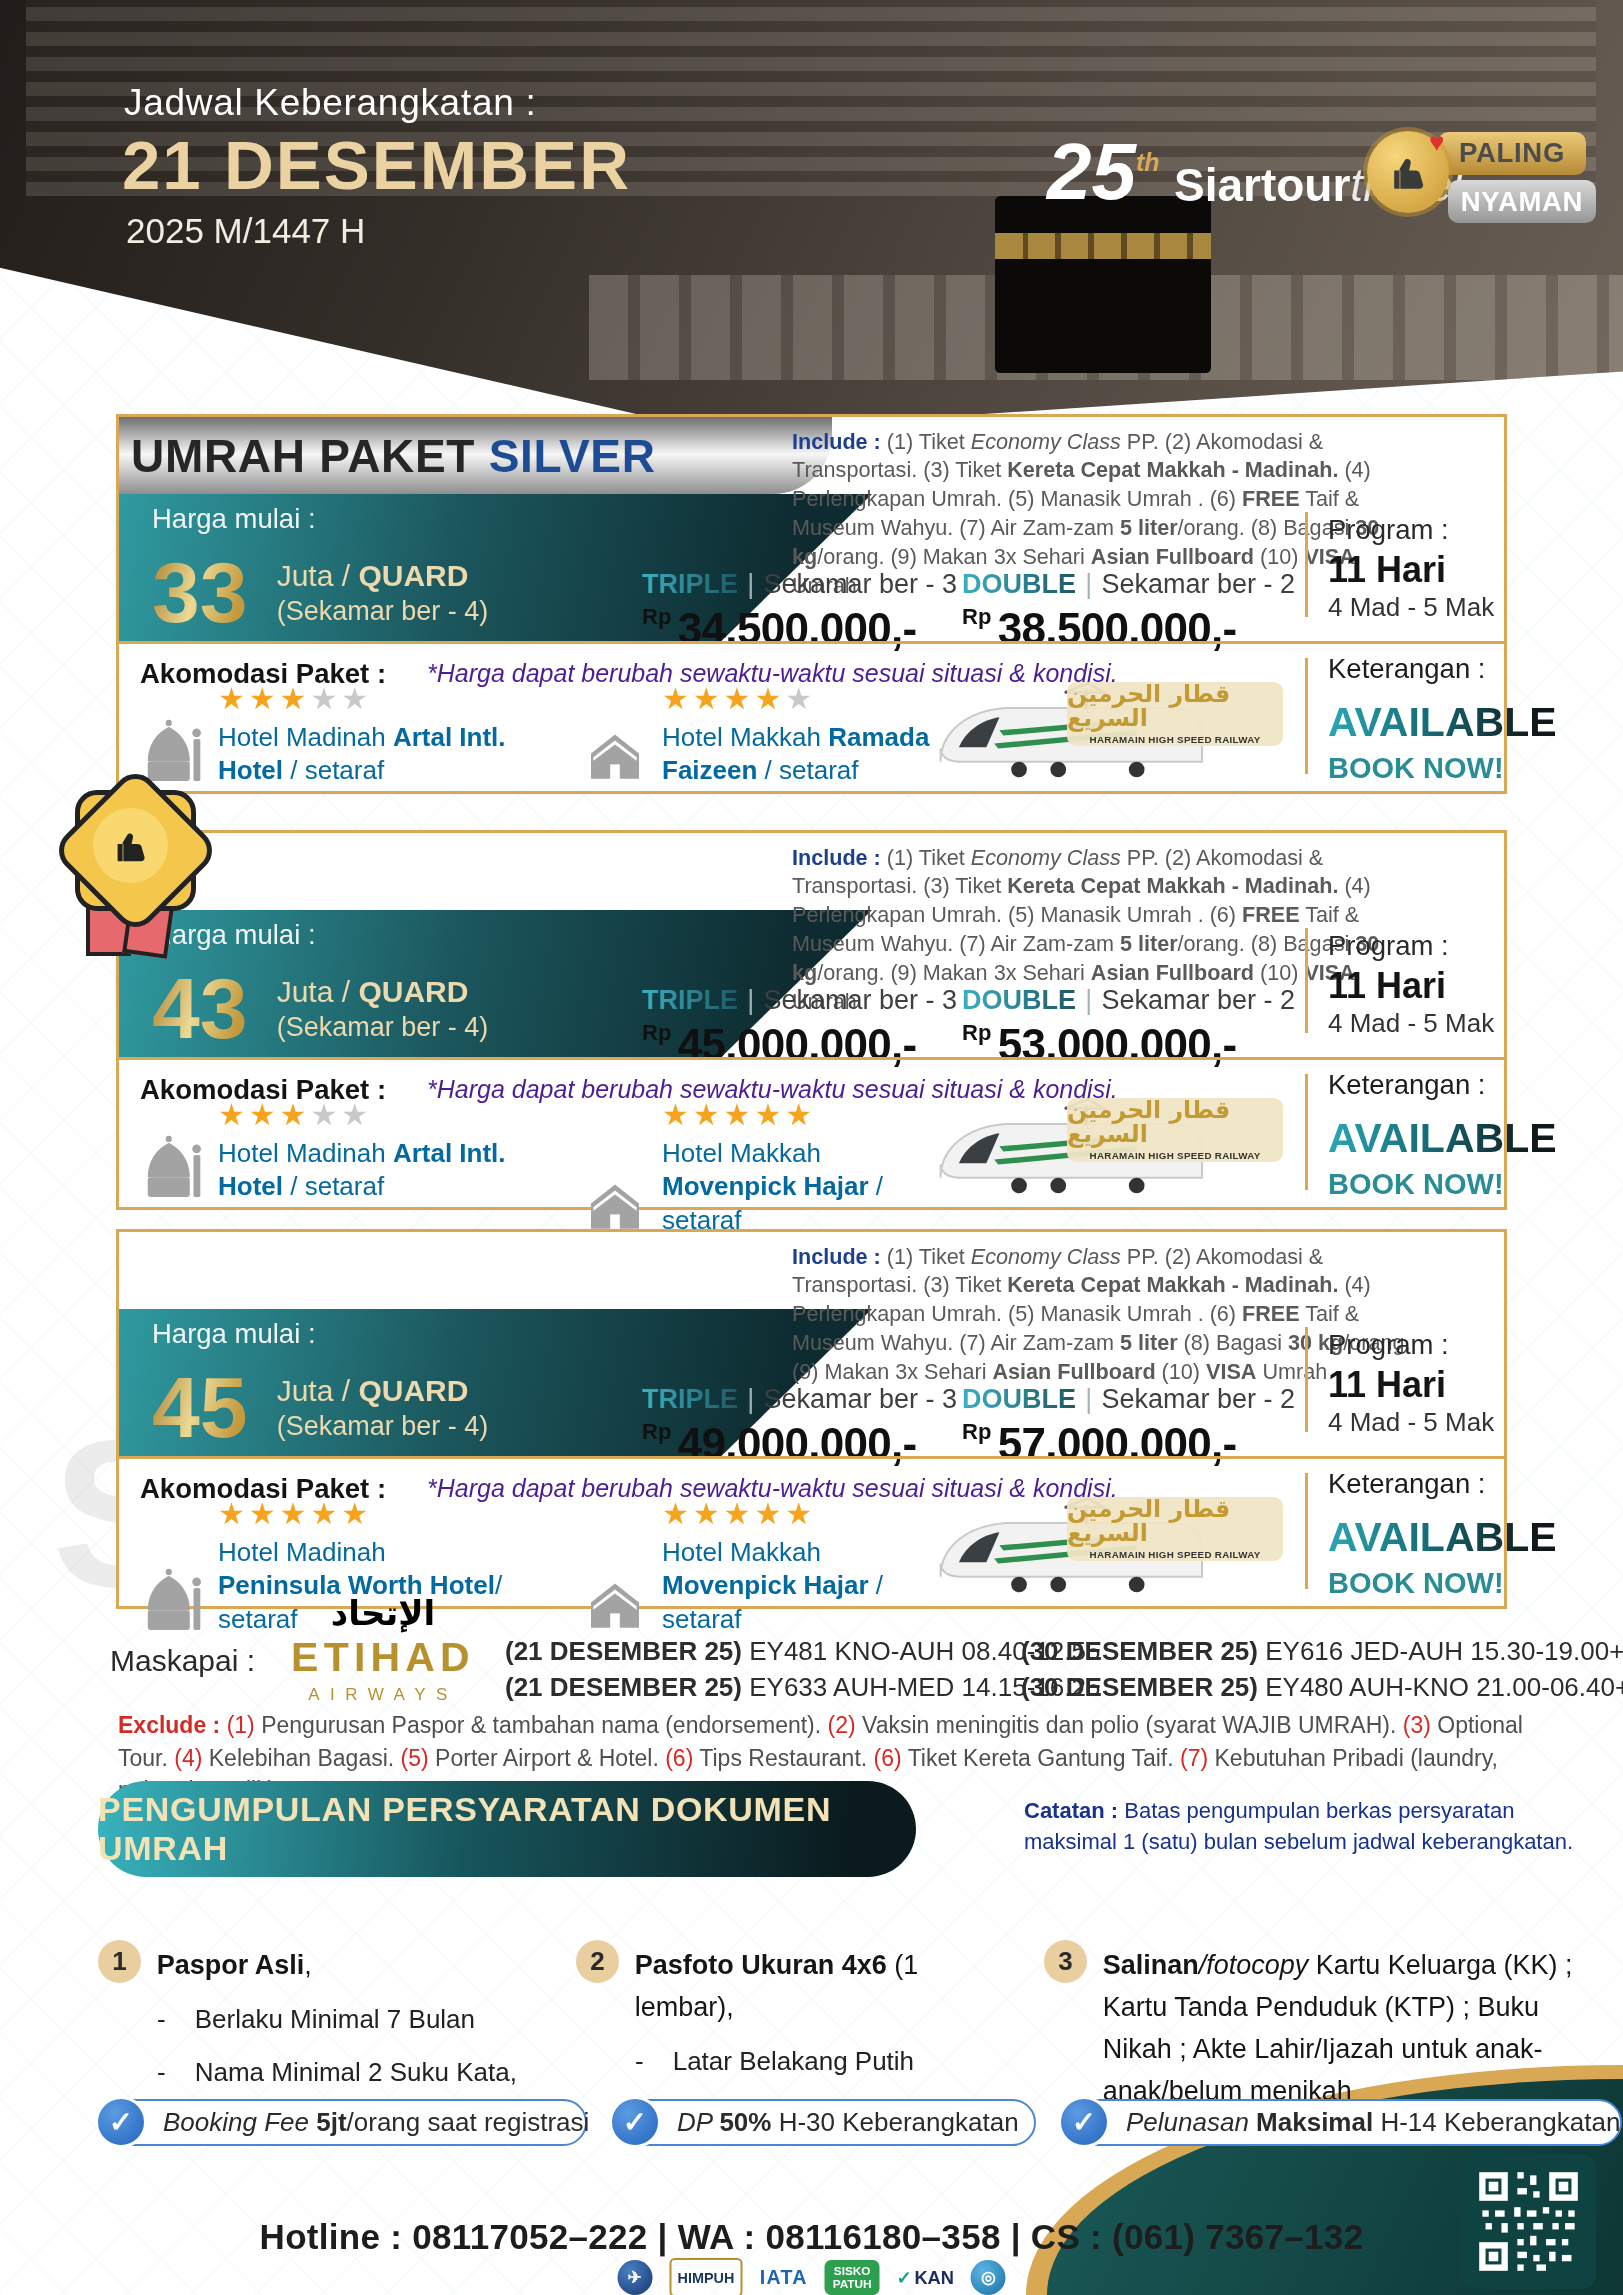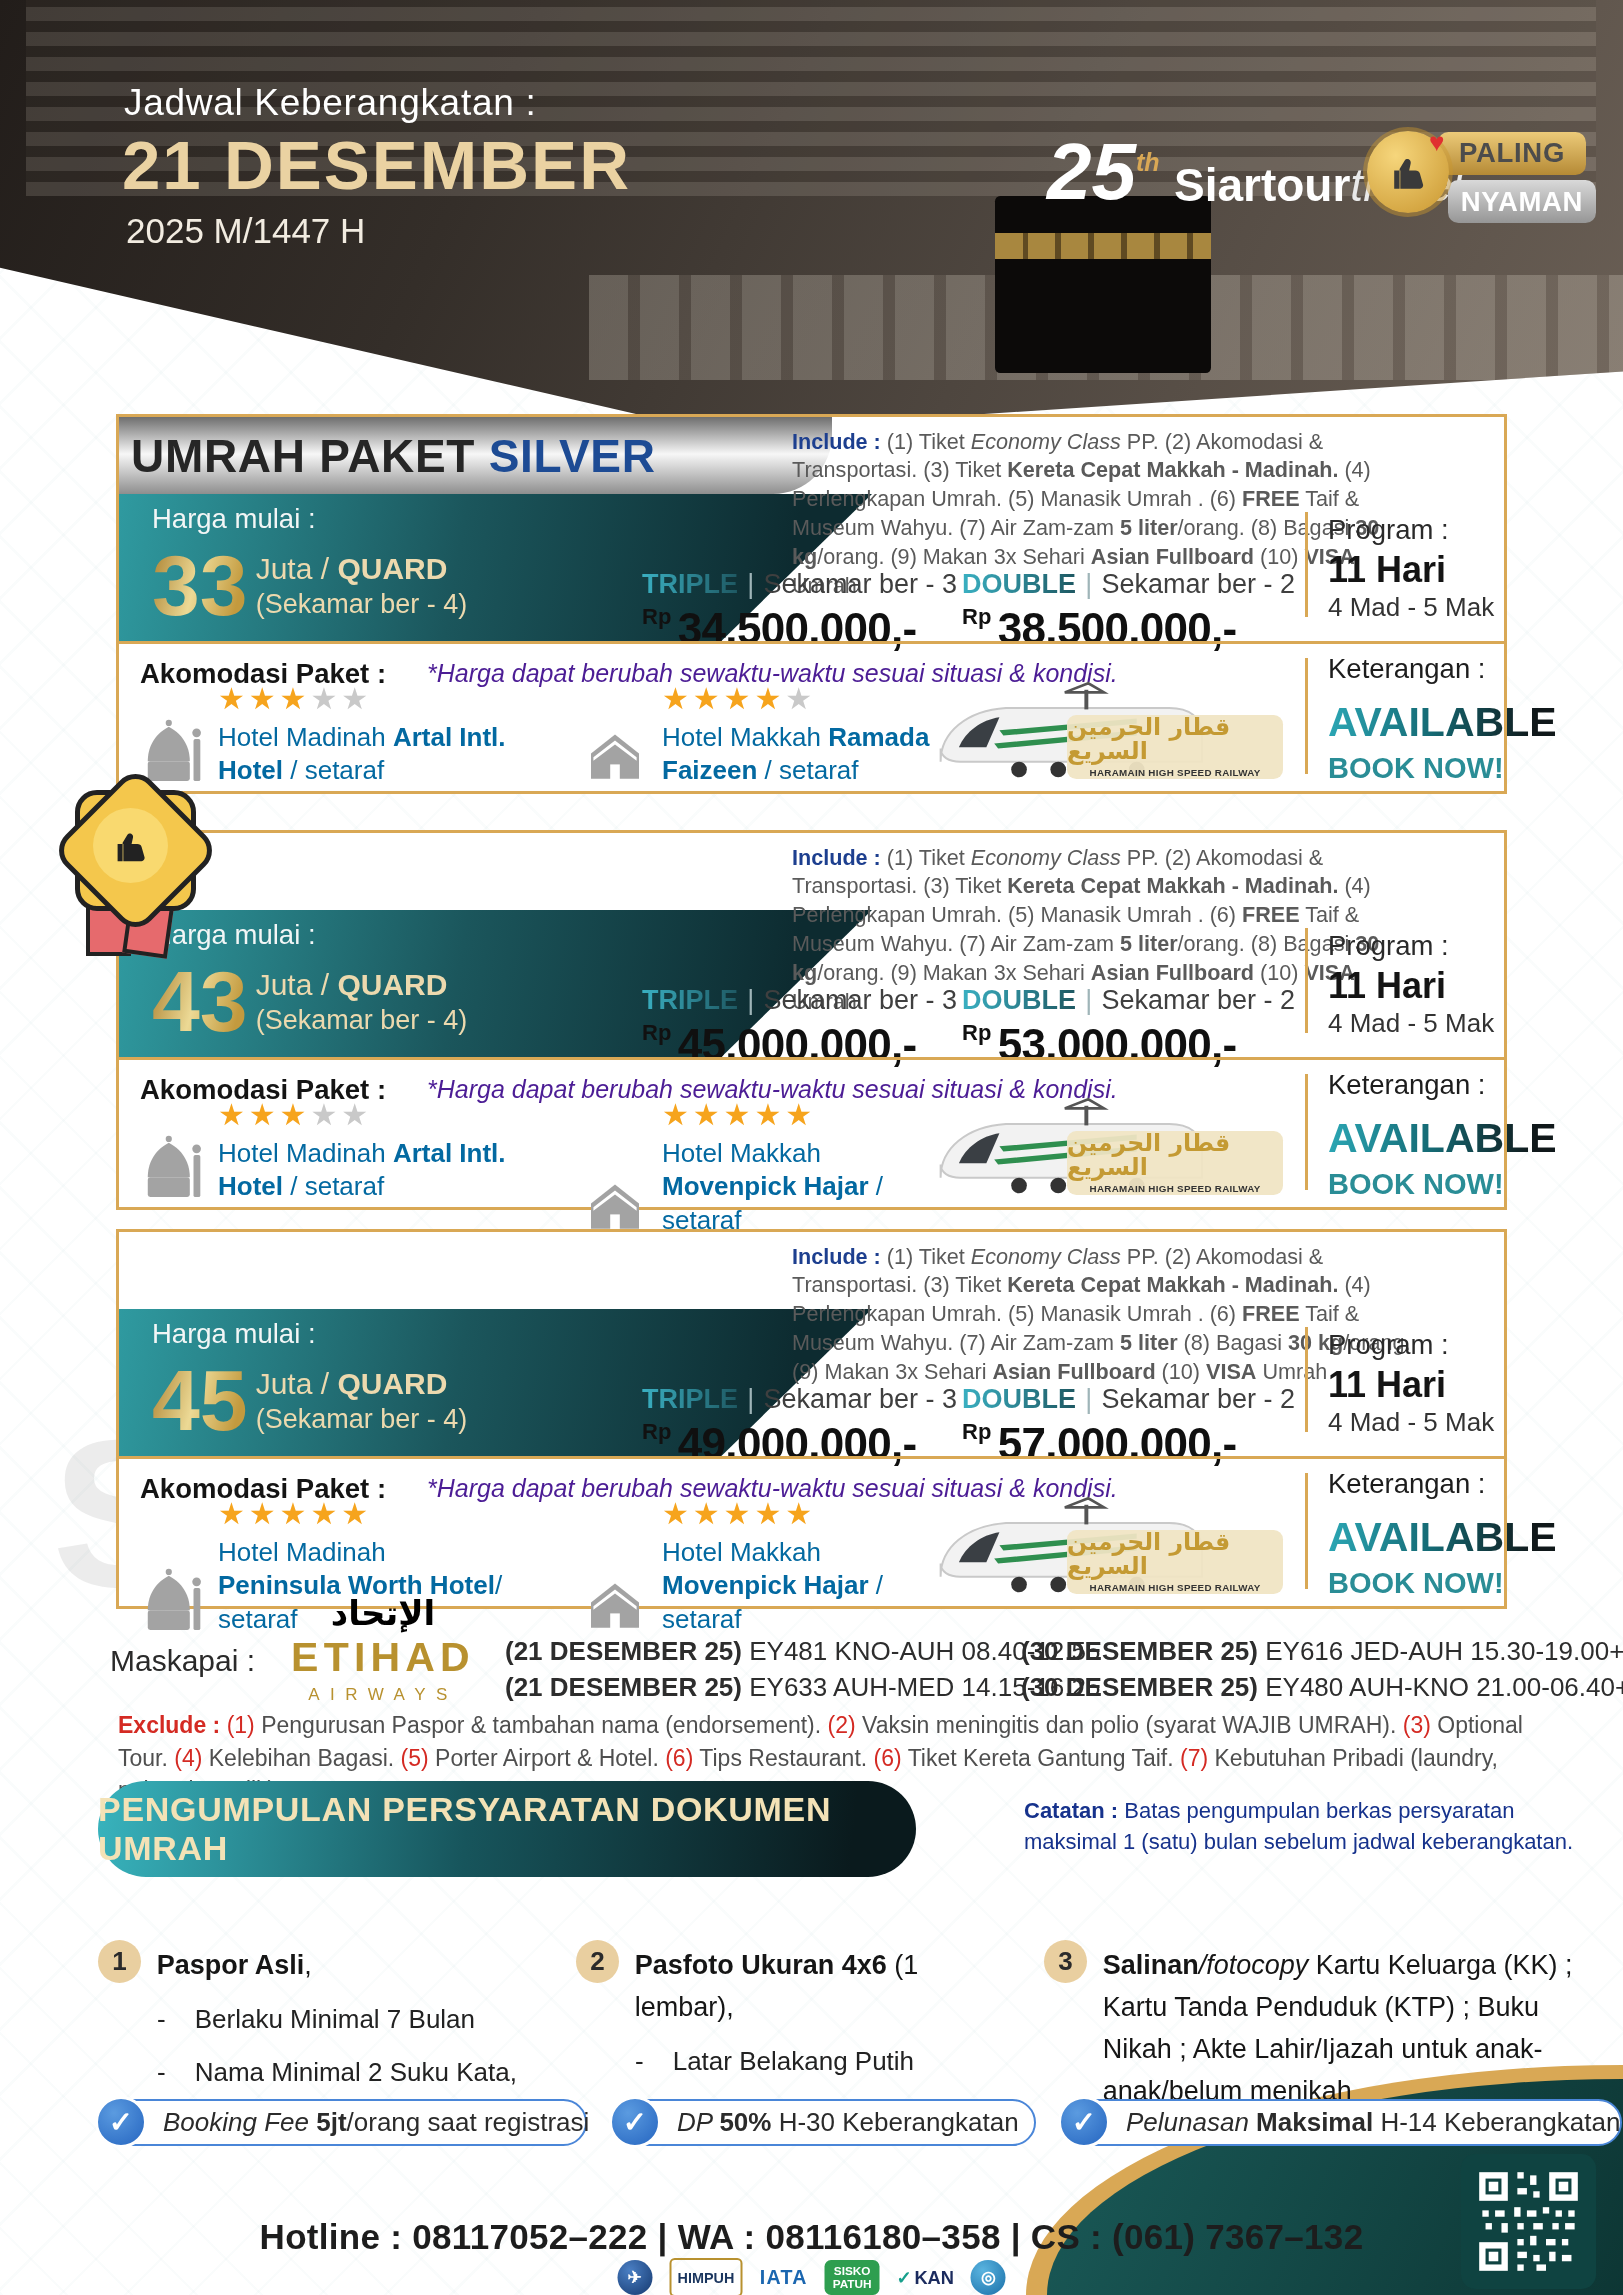--- a/index.html
+++ b/index.html
@@ -48,21 +48,21 @@
   .banner{position:absolute;top:0;left:0;width:713px;height:77px;border-radius:0 0 59px 0;
     display:flex;align-items:center;padding-left:12px;box-sizing:border-box;}
   .banner.silver{background:linear-gradient(180deg,#6e6e6e,#f7f7f7 48%,#8e8e8e);}
   .banner.copper{background:linear-gradient(180deg,#b06f49,#f2b68e 48%,#b97850);}
   .banner.goldb{background:linear-gradient(180deg,#c59c44,#f2dc9e 48%,#c9a24c);}
   .card-title{margin:0;font-size:46px;font-weight:700;color:#262626;white-space:nowrap;letter-spacing:0.7px;}
   .tealblock{position:absolute;top:77px;left:0;width:753px;height:147px;
     background:linear-gradient(100deg,#2f9aa0 0%,#1b565c 45%,#0d2b30 88%);
     clip-path:polygon(0 0,100% 0,80% 100%,0 100%);color:#fff;padding:9.2px 0 0 33px;box-sizing:border-box;}
   .harga{font-size:27.5px;color:#f2f6f6;}
-  .numrow{display:flex;align-items:flex-start;gap:8px;margin-top:7px;}
+  .numrow{display:flex;align-items:flex-start;gap:29px;margin-top:14px;}
   .bignum{font-size:86px;line-height:1;font-weight:800;color:#d4a94e;
     background:linear-gradient(105deg,#a97f2e,#ecd995 45%,#c39a3e 85%);
     -webkit-background-clip:text;background-clip:text;-webkit-text-fill-color:transparent;}
   .unit{margin-top:7.9px;color:#ecd9ae;font-size:30px;line-height:1.25;}
   .unit .sub{font-size:27px;}
   .include{position:absolute;left:673px;top:10.5px;width:620px;margin:0;
     font-size:21.6px;line-height:1.34;color:#5a5a5a;}
   .vdiv{position:absolute;left:1186px;width:2.6px;background:#d9a855;}
   .v1{top:95px;height:105px;} .v2{top:241px;height:116px;}
   .program{position:absolute;left:1209px;top:97px;}
@@ -80,21 +80,21 @@
   .amt{font-size:44px;font-weight:800;color:#101010;letter-spacing:-0.7px;margin-left:6.5px;}
   .hdiv{position:absolute;left:0;right:0;top:224px;height:3.3px;background:#d9a855;}
   .aklabel{position:absolute;left:21px;top:241px;font-size:27.5px;font-weight:800;color:#141414;}
   .aknote{position:absolute;left:308px;top:242px;font-size:25px;font-style:italic;color:#4c1d95;}
   .hotel{position:absolute;top:267px;display:grid;grid-template-columns:77px auto;}
   .hotel.h1{left:22px;width:366px;} .hotel.h2{left:466px;width:366px;}
   .hicon{grid-row:1/3;align-self:end;}
   .stars{font-size:30px;letter-spacing:3.9px;line-height:1;}
   .hname{font-size:26px;line-height:1.3;color:#0369a1;margin-top:6.5px;}
   .train{position:absolute;left:802px;top:253px;width:366px;height:118px;}
-  .train-label{position:absolute;right:3.9px;top:45px;width:216px;height:64px;border-radius:9.2px;
+  .train-label{position:absolute;right:3.9px;top:12px;width:216px;height:64px;border-radius:9.2px;
     background:rgba(240,228,196,.94);display:flex;flex-direction:column;align-items:center;justify-content:center;}
   .train-ar{font-size:23.6px;font-weight:700;color:#c49a33;font-family:"DejaVu Sans",sans-serif;line-height:1;}
   .train-en{font-size:9.8px;font-weight:800;color:#333;letter-spacing:0.3px;margin-top:3.9px;}
   .ket{position:absolute;left:1209px;top:236px;}
   .klabel{font-size:27.5px;color:#1d1d1d;}
   .avail{font-size:41px;font-weight:800;margin-top:14.4px;color:#17575f;
     background:linear-gradient(90deg,#2ba6b4 0%,#156a74 45%,#10181a 90%);
     -webkit-background-clip:text;background-clip:text;-webkit-text-fill-color:transparent;}
   .book{font-size:29px;font-weight:600;color:#2a8d96;margin-top:5.2px;}
   .medal{position:absolute;left:-51px;top:-43px;width:151px;height:170px;z-index:3;}

